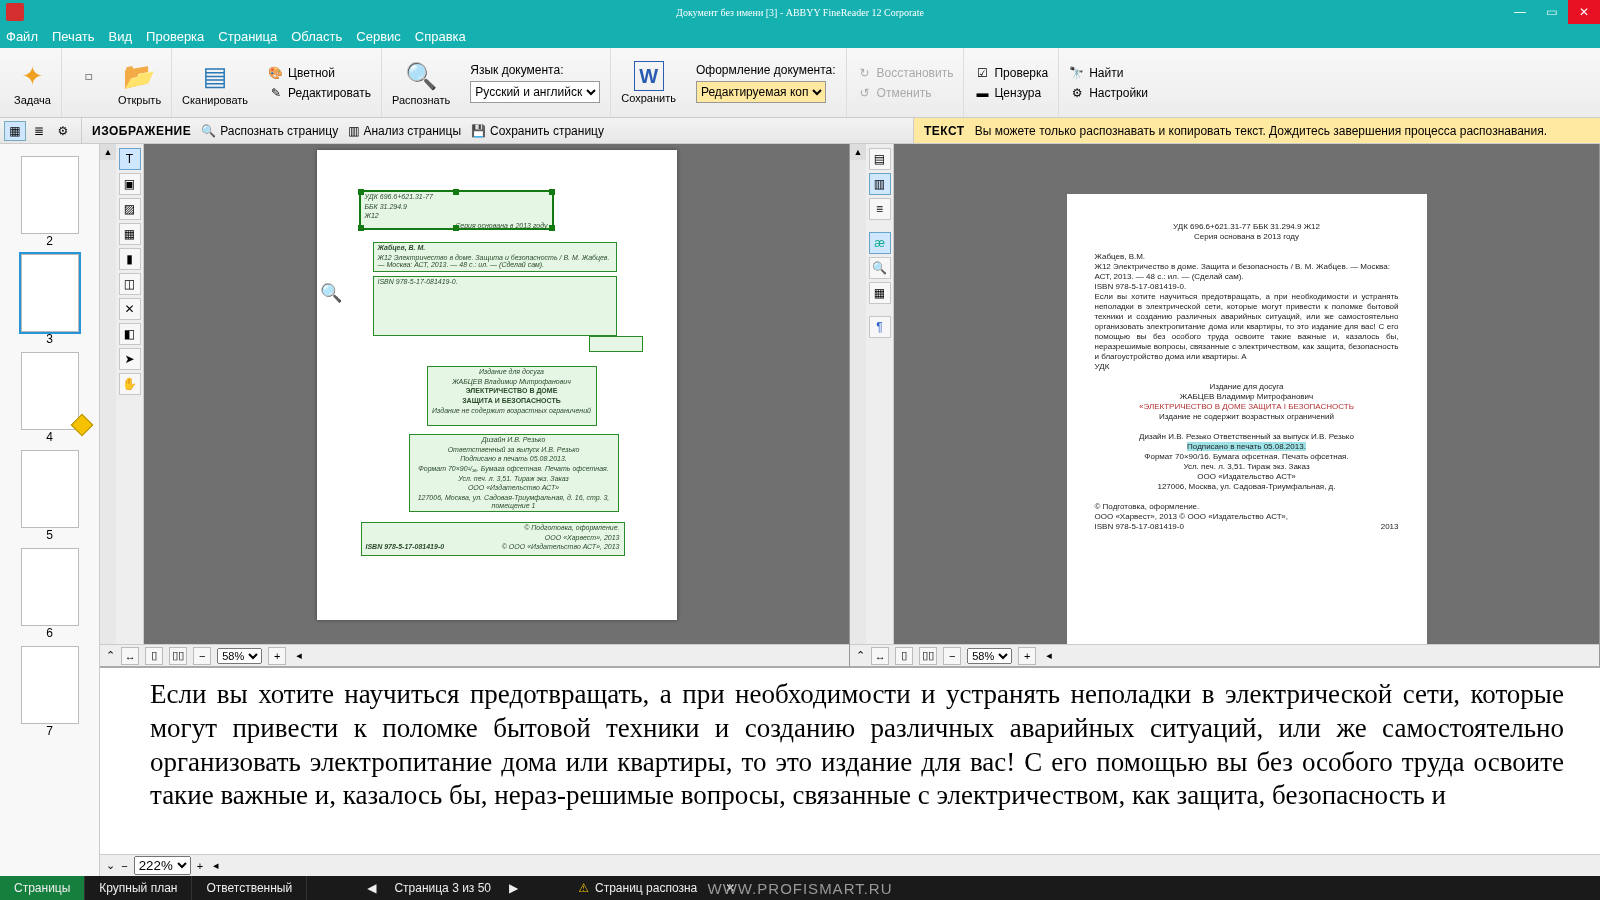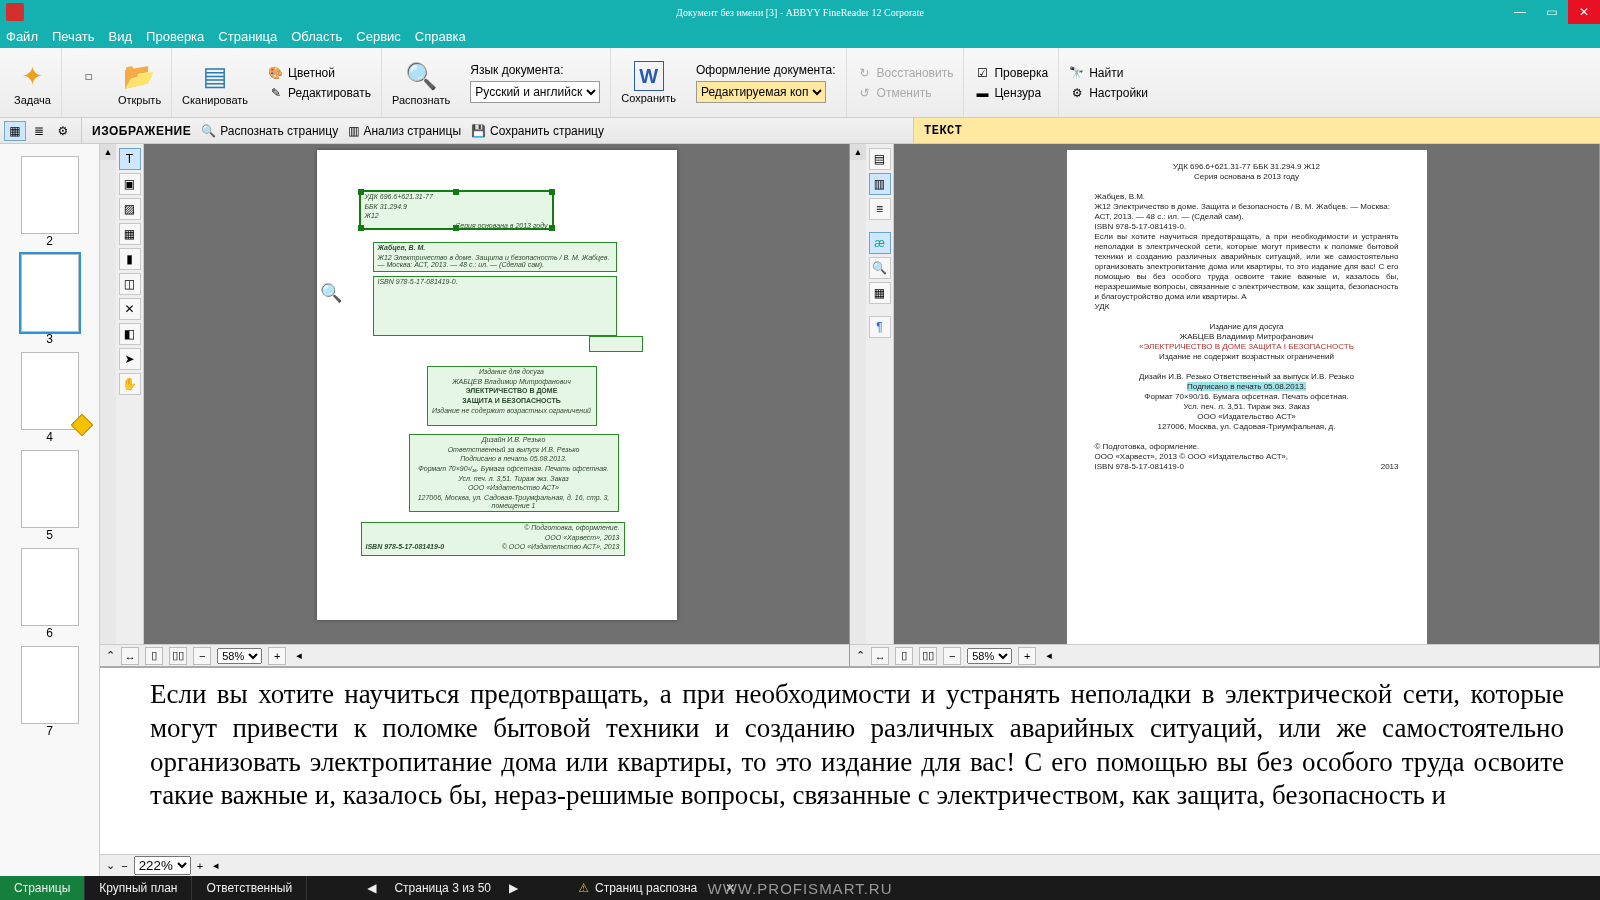--- a/index.html
+++ b/index.html
@@ -24,21 +24,21 @@
 .rib-row .sico { width: 16px; height: 16px; display: inline-flex; align-items: center; justify-content: center; }
 select.rib-sel { font-size: 12px; height: 22px; border: 1px solid #999; background: #fff; }
 
 .secondbar { height: 26px; background: linear-gradient(#f3f3f3,#e7e7e7); border-bottom: 1px solid #ccc; display: flex; align-items: center; }
 .sb-left { width: 82px; border-right: 1px solid #ccc; height: 100%; display: flex; align-items: center; gap: 2px; padding: 0 4px; }
 .sb-left .vbtn { width: 22px; height: 20px; border: 1px solid transparent; display: flex; align-items: center; justify-content: center; }
 .sb-left .vbtn.sel { background: #cfe6ff; border: 1px solid #7ab; }
 .sb-img { flex: 0 0 52%; display: flex; align-items: center; gap: 10px; padding: 0 10px; height: 100%; border-right: 1px solid #ccc; }
 .sb-img .hdr { font-weight: bold; font-size: 12px; letter-spacing: 0.5px; }
 .sb-txt { flex: 1; display: flex; align-items: center; padding: 0 10px; background: #ffe8a0; height: 100%; }
-.sb-txt .hdr { font-weight: bold; margin-right: 10px; letter-spacing: 0.5px; font-family: Liberation Mono, monospace; }
+.sb-txt .hdr { font-weight: bold; margin-right: 10px; letter-spacing: 0.5px; }
 .sb-btn { display: flex; align-items: center; gap: 4px; font-size: 12px; }
 
 .workspace { display: flex; height: calc(100% - 24px - 24px - 70px - 26px - 24px); }
 .pagestrip { width: 100px; background: #f8f8f8; border-right: 1px solid #ccc; overflow: hidden; padding-top: 6px; }
 .thumb { width: 58px; height: 78px; margin: 6px auto 0; background: #fff; border: 1px solid #bbb; position: relative; }
 .thumb.sel { outline: 2px solid #2895d6; }
 .thumb-wrap { text-align: center; margin-bottom: 6px; position: relative; }
 .thumb .warn { position:absolute; right:-12px; bottom:-4px; width:16px; height:16px; background:#f6c200; transform:rotate(45deg); border:1px solid #b08d00;}
 
 .splitcols { flex: 1; display: flex; flex-direction: column; }
@@ -52,21 +52,21 @@
 .canvas { flex: 1; display: flex; align-items: flex-start; justify-content: center; overflow: hidden; padding: 6px; }
 .page { background: #fff; box-shadow: 0 0 4px rgba(0,0,0,.4); width: 360px; height: 470px; position: relative; font-size: 7px; font-family: Georgia, serif; }
 .zone { position: absolute; border: 1px solid #2a8a2a; background: rgba(180,230,180,.35); }
 .zone.sel { border: 2px solid #137a13; }
 .zone.sel .zh { position: absolute; width: 6px; height: 6px; background: #137a13; }
 .zone.sel .zh.tl{top:-3px;left:-3px}.zone.sel .zh.tr{top:-3px;right:-3px}.zone.sel .zh.bl{bottom:-3px;left:-3px}.zone.sel .zh.br{bottom:-3px;right:-3px}
 .zone.sel .zh.tm{top:-3px;left:50%;margin-left:-3px}.zone.sel .zh.bm{bottom:-3px;left:50%;margin-left:-3px}
 .mag { position: absolute; left: 4px; top: 132px; font-size: 18px; }
 .page .ln { padding: 1px 4px; color: #2a4a2a; font-style: italic; line-height: 1.1; }
 
-.txtpage { background: #fff; width: 360px; height: 514px; font-size: 8px; padding: 12px 28px; font-family: Georgia, serif; color: #222; line-height: 1.25; }
+.txtpage { background: #fff; width: 360px; height: 514px; font-size: 8px; padding: 28px 28px; font-family: Georgia, serif; color: #222; line-height: 1.25; margin-top: 44px; }
 .txtpage .c { text-align: center; }
 .hl { background: #9de2e6; }
 
 .panebar { height: 22px; background: #eee; border-top: 1px solid #ccc; display: flex; align-items: center; gap: 6px; padding: 0 6px; font-size: 11px; position: absolute; bottom: 0; left: 0; right: 0; }
 .panebar .zbtn { width: 18px; height: 18px; border: 1px solid #bbb; background: #f7f7f7; display:flex;align-items:center;justify-content:center; }
 .panebar select { font-size: 11px; }
 
 .zoomrow { height: 210px; display: flex; border-top: 2px solid #aaa; }
 .zoompane { flex: 1; background: #fff; position: relative; overflow: hidden; }
 .zoomtext { font-family: Georgia, serif; font-size: 27px; line-height: 1.25; text-align: justify; padding: 10px 36px 0 50px; }
@@ -196,20 +196,21 @@
         <span>▥</span>
         <span>Анализ страницы</span>
       </span>
     <span class="sb-btn">
         <span>💾</span>
         <span>Сохранить страницу</span>
       </span>
   </div>
   <div class="sb-txt">
     <span class="hdr">ТЕКСТ</span>
+    <span>Вы можете только распознавать и копировать текст. Дождитесь завершения процесса распознавания.</span>
   </div>
 </div>
 
 <div class="workspace">
   <div class="pagestrip">
     <div class="thumb-wrap"><div class="thumb"></div><span class="num">2</span></div>
     <div class="thumb-wrap"><div class="thumb sel"></div><span class="num">3</span></div>
     <div class="thumb-wrap"><div class="thumb">
           <div class="warn"></div>
         </div><span class="num">4</span></div>

